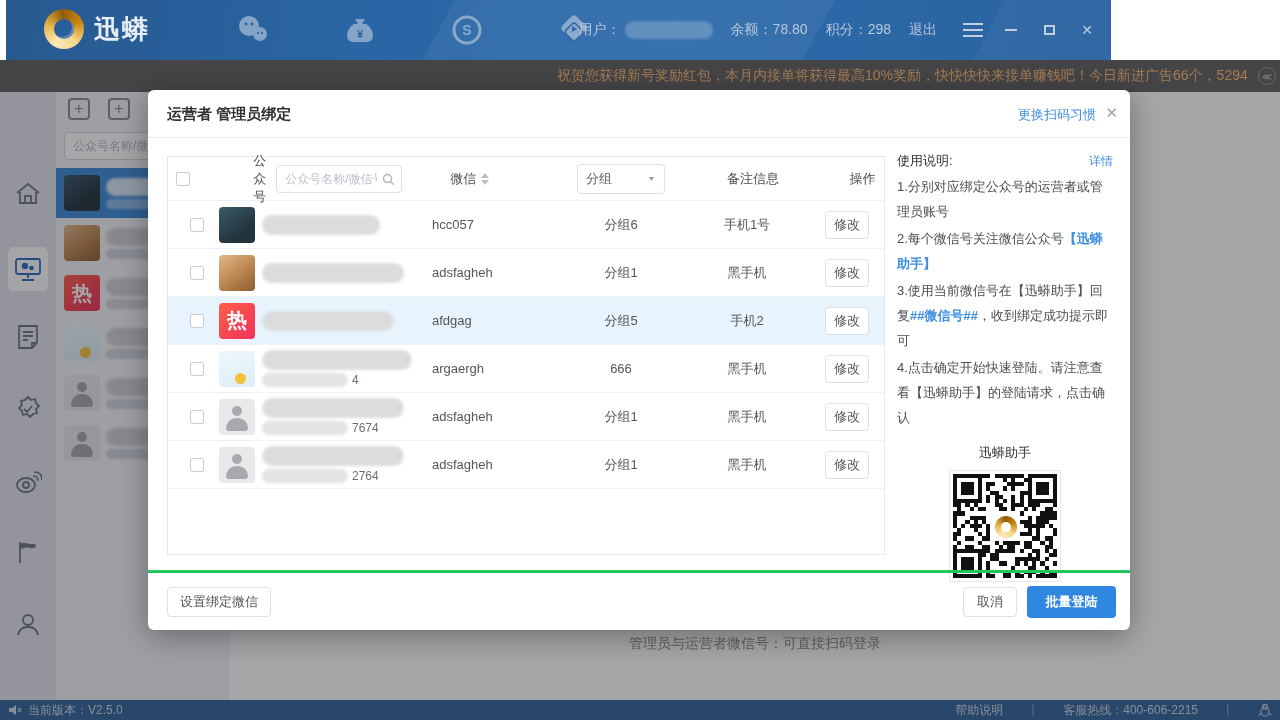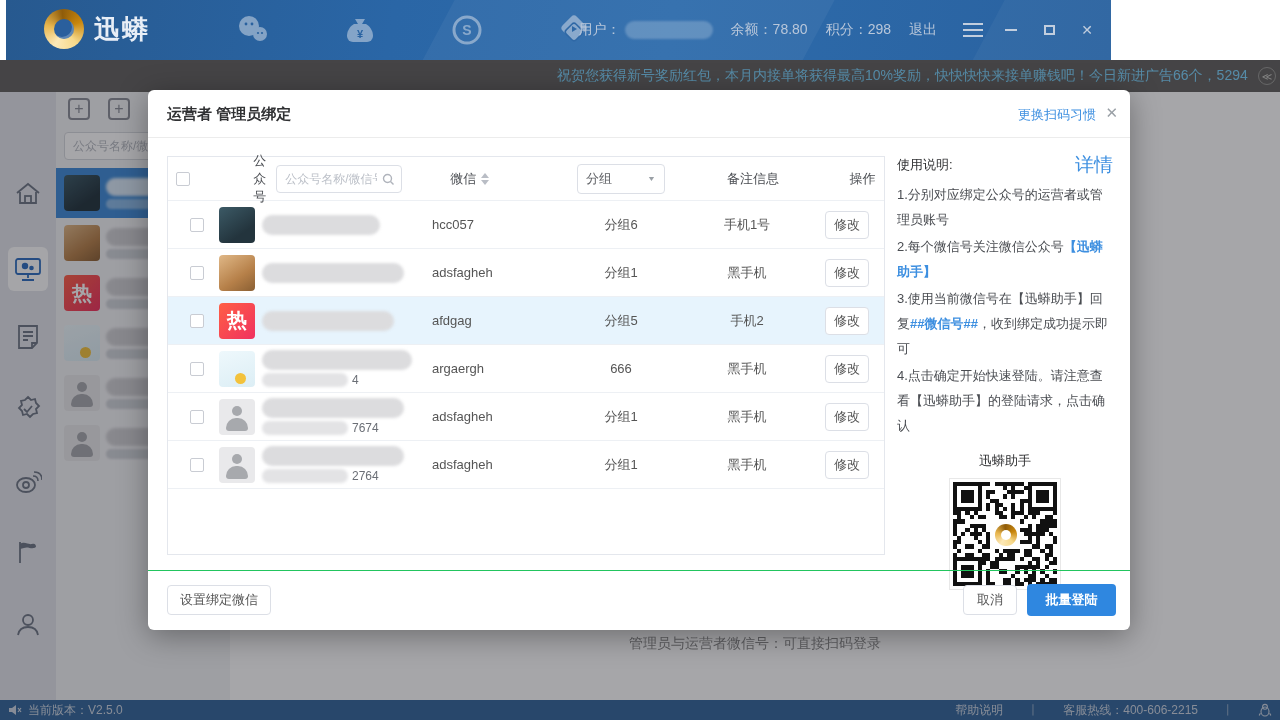--- a/index.html
+++ b/index.html
@@ -28,21 +28,21 @@
   .user-pill { width:88px; height:18px; border-radius:9px; background:rgba(255,255,255,0.22); filter:blur(1px); }
   .win-btn { color:#c2cede; cursor:default; display:flex; align-items:center; justify-content:center; width:20px; height:20px; }
   .hamburger { display:flex; flex-direction:column; gap:4px; margin-left:8px; }
   .hamburger i { display:block; width:20px; height:2px; background:#c2cede; }
   .min-bar { width:12px; height:2px; background:#c2cede; }
   .max-box { width:11px; height:10px; border:2px solid #c2cede; }
 
   
   .notice { position:absolute; left:0; top:60px; width:1280px; height:32px; background:#63625f;
     display:flex; align-items:center; overflow:hidden; }
-  .notice-text { position:absolute; left:557px; white-space:nowrap; color:#7dd3fc; font-size:14px; }
+  .notice-text { position:absolute; left:557px; white-space:nowrap; color:#fdba74; font-size:14px; }
   .notice-collapse { position:absolute; right:4px; top:7px; width:18px; height:18px; border-radius:50%;
     border:1px solid #9a9a96; color:#c9c9c5; font-size:10px; display:flex; align-items:center; justify-content:center; }
 
   .sidebar { position:absolute; left:0; top:92px; width:56px; height:608px; background:#e2e4ea; }
   .side-ic { position:absolute; left:0; width:56px; display:flex; align-items:center; justify-content:center; color:#6f7785; }
   .side-ic svg { width:28px; height:28px; }
   .side-active { position:absolute; left:8px; top:155px; width:40px; height:44px; background:#fdfdfd;
     border-radius:6px; display:flex; align-items:center; justify-content:center; color:#2f6fc0; }
   .side-active svg { width:30px; height:30px; }
 
@@ -126,35 +126,35 @@
   .name-pill { height:20px; border-radius:11px; background:#dcdcde; filter:blur(1.6px); }
   .name-sub { display:flex; align-items:center; gap:4px; }
   .name-sub .mini { height:14px; width:86px; border-radius:7px; background:#e3e3e5; filter:blur(1.4px); }
   .name-sub .sfx { font-size:12px; color:#6b6f76; }
   .btn-modify { width:44px; height:28px; background:#fff; border:1px solid #dcdfe6; border-radius:4px;
     font-size:13px; color:#555; display:flex; align-items:center; justify-content:center; cursor:pointer; }
 
   .help-panel { position:absolute; left:749px; top:62px; width:216px; }
   .help-head { display:flex; justify-content:space-between; align-items:center; margin-bottom:4px; }
   .help-title { font-size:13px; color:#303133; }
-  .help-detail { font-size:19px; color:#3d8fe0; cursor:pointer; }
+  .help-detail { font-size:12px; color:#3d8fe0; cursor:pointer; }
   .help-steps { font-size:13px; color:#4a4d52; line-height:25px; }
   .help-steps .step { margin-top:2px; }
   .seg-blue { color:#3d8fe0; font-weight:bold; }
   .qr-caption { margin-top:14px; text-align:center; font-size:13px; color:#303133; }
   .qr-wrap { margin:8px auto 0; width:112px; height:112px; background:#fff; position:relative;
     border:1px solid #e8e8e8; }
   .qr-wrap svg { position:absolute; inset:3px; width:104px; height:104px; shape-rendering:crispEdges; }
   .qr-logo { position:absolute; left:42px; top:42px; width:28px; height:28px; background:#fff; border-radius:4px;
     display:flex; align-items:center; justify-content:center; }
   .qr-logo i { width:22px; height:22px; border-radius:50%; display:block;
     background:conic-gradient(from 210deg,#fce9b8,#e8b64e,#8f5c0a,#c8860d,#f7d98b,#fce9b8); position:relative; }
   .qr-logo i::after { content:""; position:absolute; left:6px; top:6px; width:10px; height:10px; border-radius:50%; background:#fff; }
 
-  .m-footer { position:absolute; left:0; right:0; bottom:0; height:60px; border-top:1px solid #22c55e; }
+  .m-footer { position:absolute; left:0; right:0; bottom:0; height:60px; border-top:3px solid #22c55e; }
   .btn { border-radius:4px; font-size:13px; display:flex; align-items:center; justify-content:center; cursor:pointer; }
   .btn-setbind { position:absolute; left:19px; top:14px; width:104px; height:30px; background:#fff;
     border:1px solid #dcdfe6; color:#555; }
   .btn-cancel { position:absolute; right:113px; top:14px; width:54px; height:30px; background:#fff;
     border:1px solid #dcdfe6; color:#555; }
   .btn-batch { position:absolute; right:14px; top:13px; width:89px; height:32px; background:#2f87e0;
     color:#fff; font-weight:bold; border:none; }
 </style>
 </head>
 <body>

